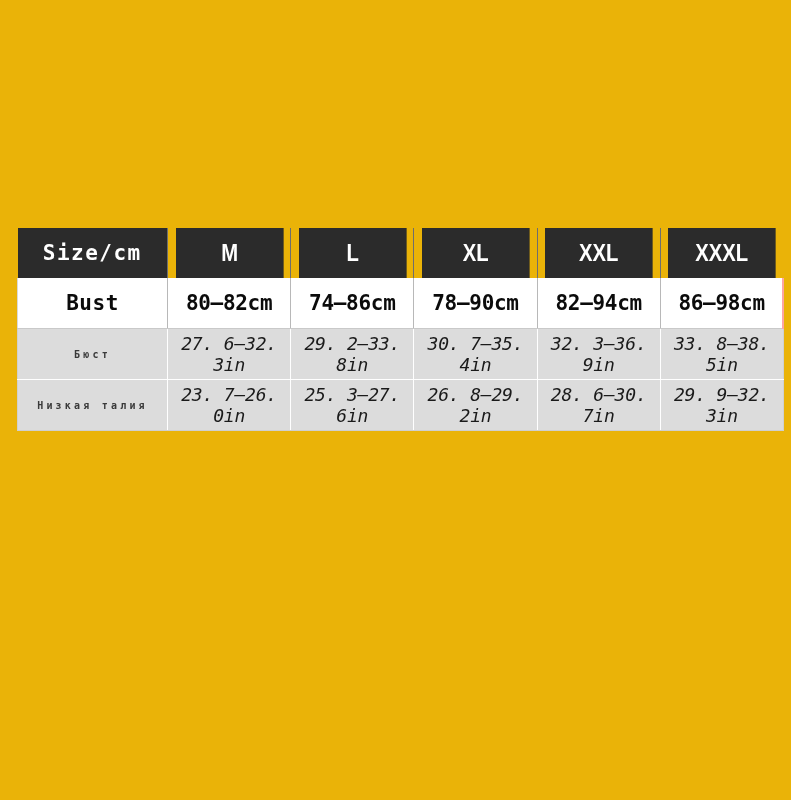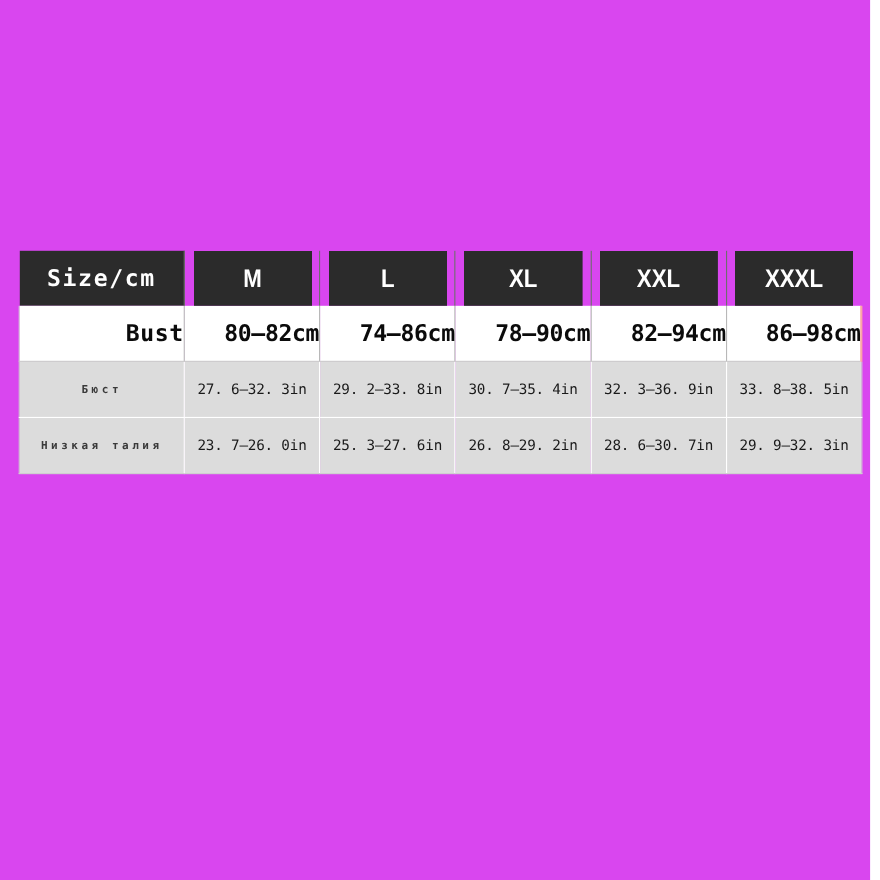--- a/index.html
+++ b/index.html
@@ -12,21 +12,21 @@
     height: 800px;
     overflow: hidden;
     font-family: "DejaVu Sans Mono", monospace;
     -webkit-font-smoothing: antialiased;
   }
 
   .canvas {
     position: relative;
     width: 791px;
     height: 800px;
-    background: #d946ef;
+    background: #eab308;
   }
 
   
   .size-table-wrap {
     position: absolute;
     left: 17px;
     top: 228px;
     width: 766px;
   }
 
@@ -64,21 +64,21 @@
     font-size: 23px;
     letter-spacing: 0px;
     transform: scaleX(0.88);
   }
 
   
   tr.row-cm td {
     background: #ffffff;
     height: 50px;
     padding: 0;
-    text-align: right;
+    text-align: center;
     vertical-align: middle;
     color: #0b0b0b;
     border-left: 1px solid #b8b8b8;
     border-right: 1px solid #b8b8b8;
     border-bottom: 1px solid #c9c9c9;
     font-family: "DejaVu Sans Mono", monospace;
     font-weight: bold;
   }
   tr.row-cm td:first-child { border-left: 1px solid #d9d9d9; }
   tr.row-cm td:last-child  { border-right: 2px solid #fca5a5; }
@@ -108,23 +108,24 @@
   tr.row-in td:first-child { border-left: 1px solid #d0d0d0; }
   tr.row-in td:last-child  { border-right: 1px solid #d0d0d0; }
 
   tr.row-in td.cell-label {
     font-size: 10px;
     letter-spacing: 3.2px;
     font-weight: bold;
     color: #3a3a3a;
   }
   tr.row-in td.cell-value {
-    font-size: 13px;
+    font-size: 18px;
     letter-spacing: -0.2px;
     font-weight: normal;
+    font-style: italic;
   }
 
   tbody tr:last-child td {
     border-bottom: 1px solid #cfcfcf;
   }
 </style>
 </head>
 <body>
 
 <div class="canvas">

